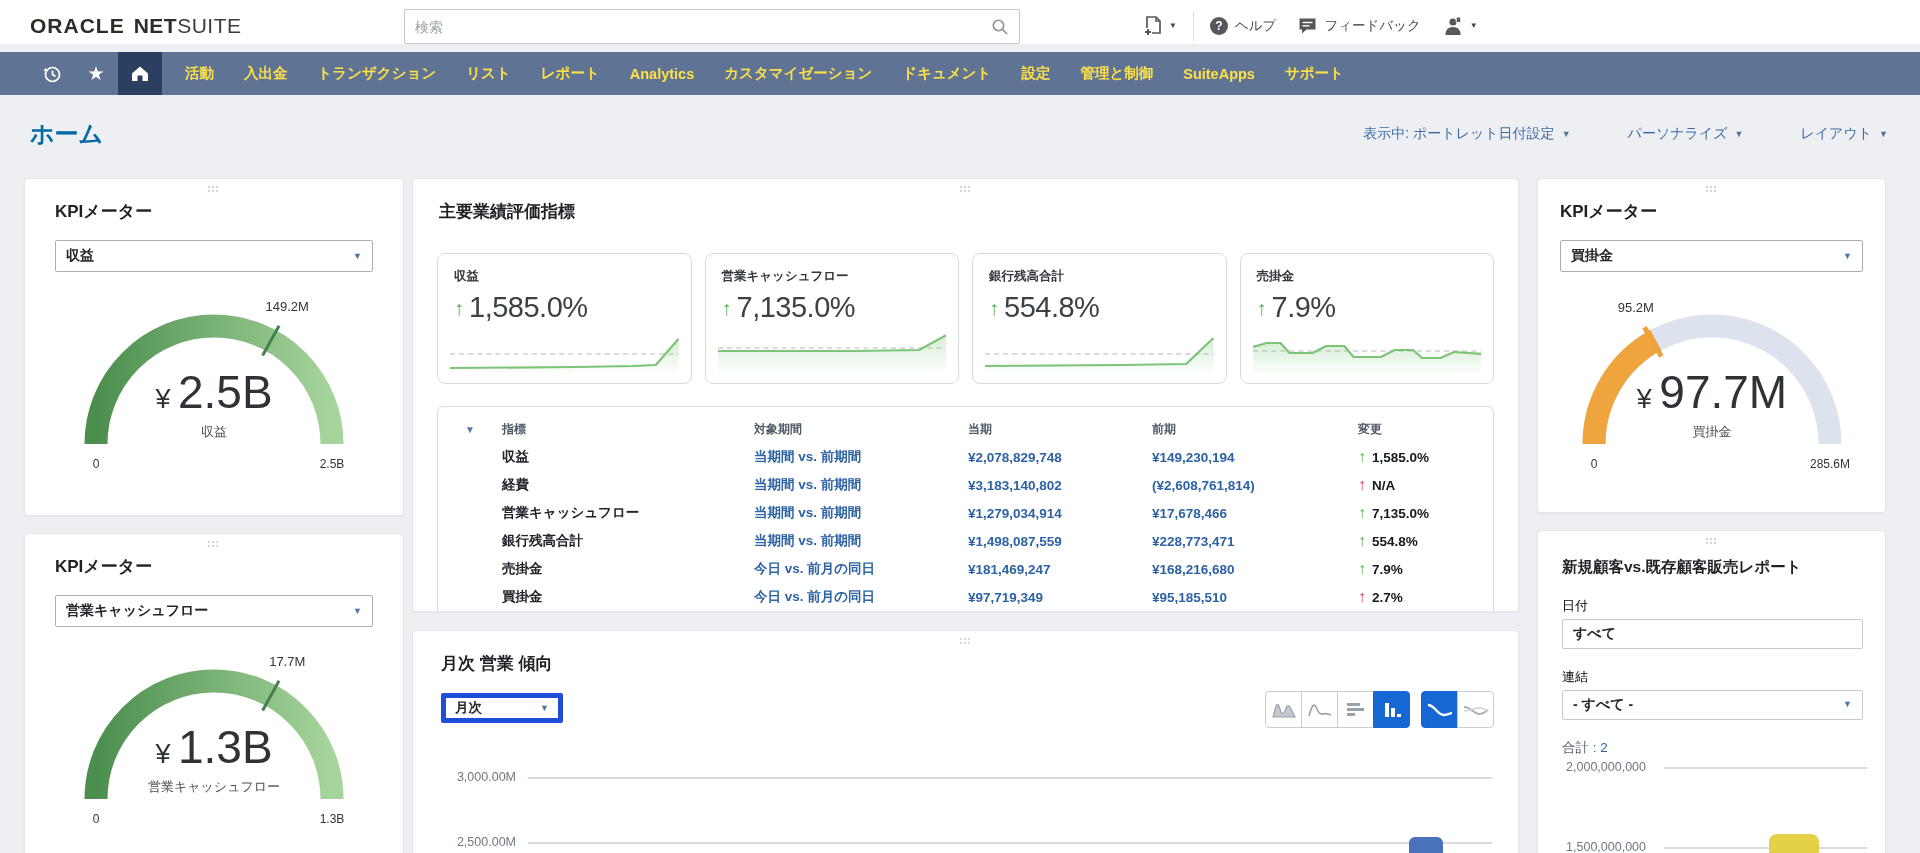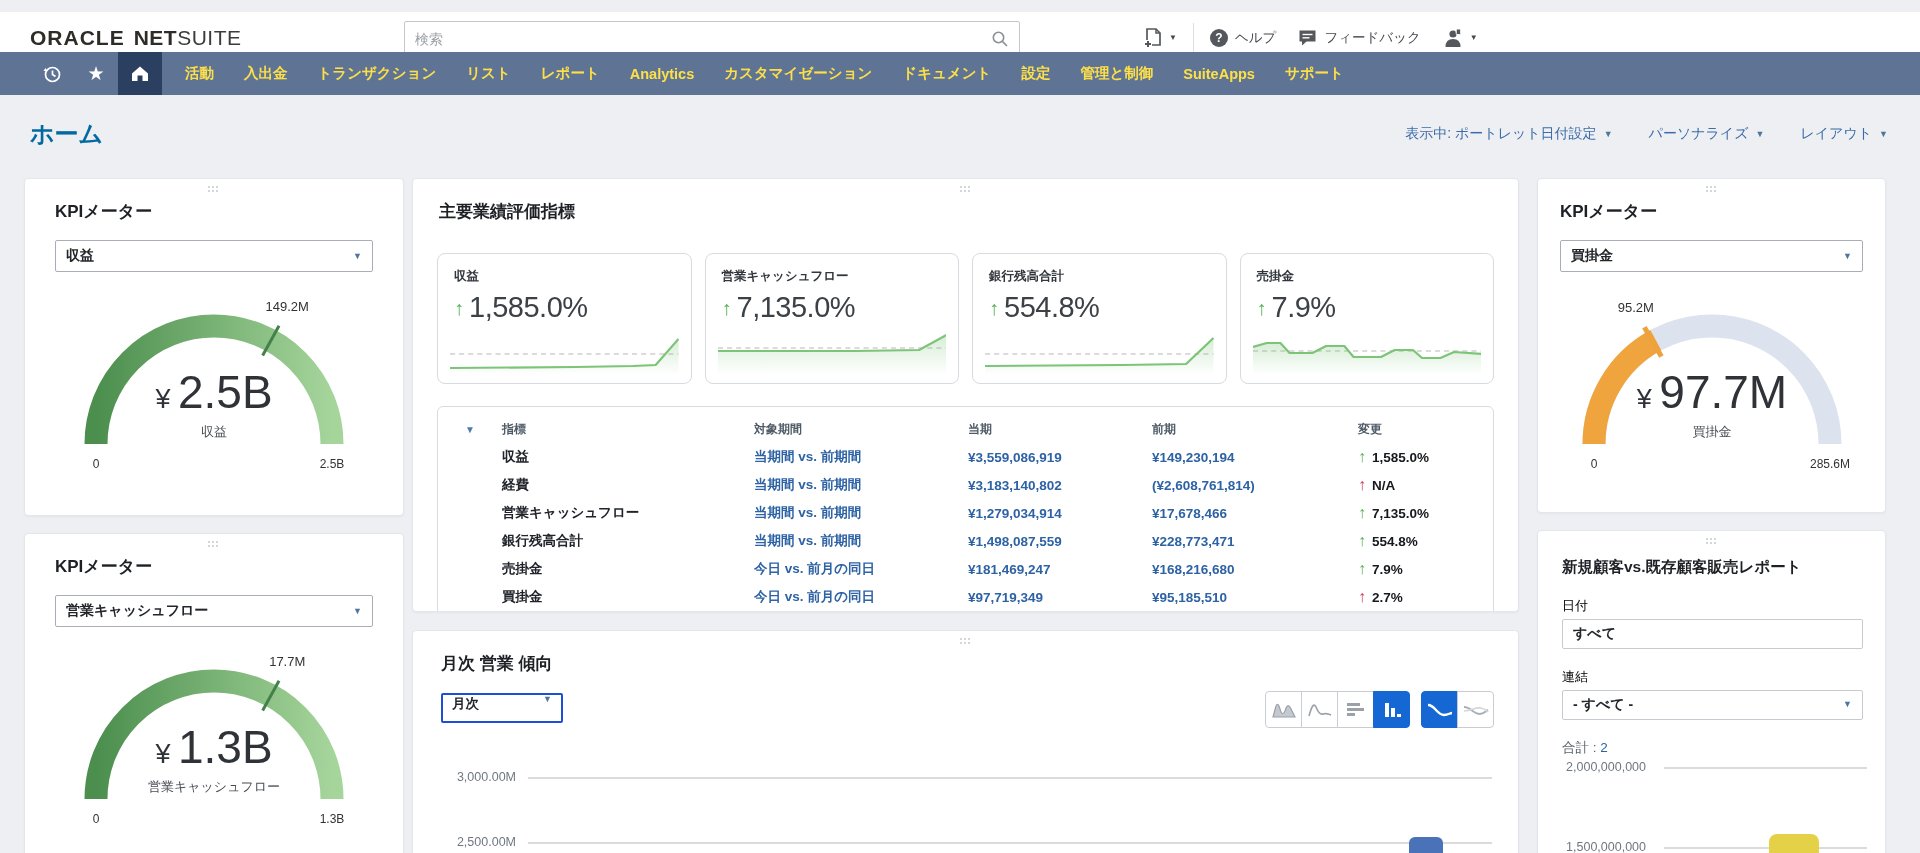--- a/index.html
+++ b/index.html
@@ -1,21 +1,21 @@
 <!DOCTYPE html>
 <html><head>
 <meta charset="utf-8">
 <style>
   * { margin:0; padding:0; box-sizing:border-box; }
   html,body { overflow:hidden; }
   body { font-family:"Liberation Sans","DejaVu Sans",sans-serif; background:#edeff3; }
   .viewport { position:relative; width:1920px; height:853px; overflow:hidden; background:#edeff3; }
 
   
-  .topbar { position:absolute; top:12px; left:0; width:1920px; height:44px; background:#ffffff; }
+  .topbar { position:absolute; top:0; left:0; width:1920px; height:44px; background:#ffffff; }
   .brand { position:absolute; left:30px; top:14px; font-size:21px; color:#2f2b26; letter-spacing:.5px; white-space:nowrap; }
   .brand .b-oracle { font-weight:bold; letter-spacing:1px; }
   .brand .b-net { font-weight:bold; margin-left:9px; }
   .brand .b-suite { font-weight:300; color:#3c3c3c; }
   .search-wrap { position:absolute; left:404px; top:9px; width:616px; height:35px; background:#fff; border:1px solid #c3c6ca; border-radius:2px; display:flex; align-items:center; padding:0 10px; }
   .search-wrap input { flex:1; border:none; outline:none; font-size:14px; color:#1d4ed8; font-family:inherit; background:transparent; }
   .search-wrap input::placeholder { color:#9aa0a6; }
   .top-actions { position:absolute; left:1143px; top:0; height:52px; display:flex; align-items:center; color:#44484d; font-size:13.5px; }
   .ta-item { display:flex; align-items:center; gap:7px; cursor:pointer; }
   .caret { font-size:8px; color:#44484d; line-height:1; }
@@ -29,21 +29,21 @@
   .nav-iconbtn { width:44px; height:43px; display:flex; align-items:center; justify-content:center; cursor:pointer; }
   .nav-iconbtn.first { margin-left:30px; }
   .nav-iconbtn.home-active { background:#2b4061; }
   .nav-star { color:#fff; font-size:19px; }
   .nav-menu { display:flex; list-style:none; margin-left:8px; }
   .nav-menu li { color:#fde047; font-size:14.5px; font-weight:bold; padding:0 15px; height:43px; display:flex; align-items:center; cursor:pointer; white-space:nowrap; }
 
   
   .page-head { position:absolute; top:95px; left:0; width:1920px; height:78px; display:flex; align-items:center; justify-content:space-between; padding:0 32px 0 30px; }
   .page-title { font-size:24px; font-weight:bold; color:#0369a1; }
-  .head-links { display:flex; align-items:flex-end; gap:36px; }
+  .head-links { display:flex; align-items:flex-end; gap:57px; }
   .head-link { color:#3c6ca8; font-size:14px; display:flex; align-items:center; gap:7px; cursor:pointer; }
 
   
   .panel { position:absolute; background:#fff; border:1px solid #e3e6ea; border-radius:4px; box-shadow:0 1px 2px rgba(40,50,70,.05); overflow:hidden; }
   .grip { position:absolute; top:7px; left:50%; transform:translateX(-50%); display:grid; grid-template-columns:repeat(3,4px); grid-template-rows:repeat(2,4px); }
   .grip i { width:2px; height:2px; border-radius:50%; background:#c4c8cf; }
   .panel-title { margin:21px 0 0 30px; font-size:17px; font-weight:bold; color:#1d2025; }
   .panel.narrow .panel-title { margin-left:22px; }
   .fake-select { margin:17px 30px 0; height:32px; border:1px solid #a9aeb6; border-radius:2px; background:#fff; display:flex; align-items:center; justify-content:space-between; padding:0 10px; font-size:14px; font-weight:bold; color:#22262b; cursor:pointer; }
   .panel.narrow .fake-select { margin:17px 22px 0; }
@@ -68,21 +68,21 @@
   .c-metric { font-size:13.5px; font-weight:bold; color:#20242a; }
   .c-period,.c-cur,.c-prev { font-size:13.5px; font-weight:bold; color:#2d62a4; }
   .c-change { font-size:13.5px; font-weight:bold; color:#15181c; display:flex; align-items:center; gap:6px; }
   .chg-arrow { font-size:16px; font-weight:bold; }
   .chg-arrow.good { color:#57b254; }
   .chg-arrow.bad { color:#d23c5a; }
 
   
   #trendPanel .panel-title { margin-left:28px; }
   .trend-controls { position:relative; margin-top:16px; height:38px; }
-  .period-select { position:absolute; left:28px; top:2px; width:122px; height:30px; border:2px solid #1d4ed8; border-radius:2px; display:flex; align-items:flex-start; justify-content:space-between; padding:0 9px; font-size:13.5px; font-weight:bold; color:#22262b; cursor:pointer; background:#fff; }
+  .period-select { position:absolute; left:28px; top:2px; width:122px; height:30px; border:5px solid #1d4ed8; border-radius:2px; display:flex; align-items:center; justify-content:space-between; padding:0 9px; font-size:13.5px; font-weight:bold; color:#22262b; cursor:pointer; background:#fff; }
   .icon-groups { position:absolute; right:24px; top:0; display:flex; gap:11px; }
   .igroup { display:flex; }
   .ibtn { width:37px; height:37px; background:#fff; border:1px solid #c9cdd3; margin-left:-1px; display:flex; align-items:center; justify-content:center; cursor:pointer; }
   .igroup .ibtn:first-child { border-radius:4px 0 0 4px; margin-left:0; }
   .igroup .ibtn:last-child { border-radius:0 4px 4px 0; }
   .igroup .ibtn:only-child { border-radius:4px; }
   .ibtn.active { background:#1568d4; border-color:#1568d4; }
   .glabel { position:absolute; left:4px; width:100px; text-align:right; font-size:12.5px; color:#6f7882; }
   .gline { position:absolute; height:2px; background:#dbdbdb; }
   #trendPanel .glabel { left:0; width:103px; }
@@ -388,21 +388,21 @@
         <div>対象期間</div>
         <div>当期</div>
         <div>前期</div>
         <div>変更</div>
       </div>
       <div id="kpiRows">
           <div class="trow">
             <div class="c-caret"></div>
             <div class="c-metric">収益</div>
             <div class="c-period">当期間 vs. 前期間</div>
-            <div class="c-cur">¥3,559,086,919</div>
+            <div class="c-cur">¥2,078,829,748</div>
             <div class="c-prev">¥149,230,194</div>
             <div class="c-change">
               <span class="chg-arrow good">↑</span>
               <span>1,585.0%</span>
             </div>
           </div>
           <div class="trow">
             <div class="c-caret"></div>
             <div class="c-metric">経費</div>
             <div class="c-period">当期間 vs. 前期間</div>

